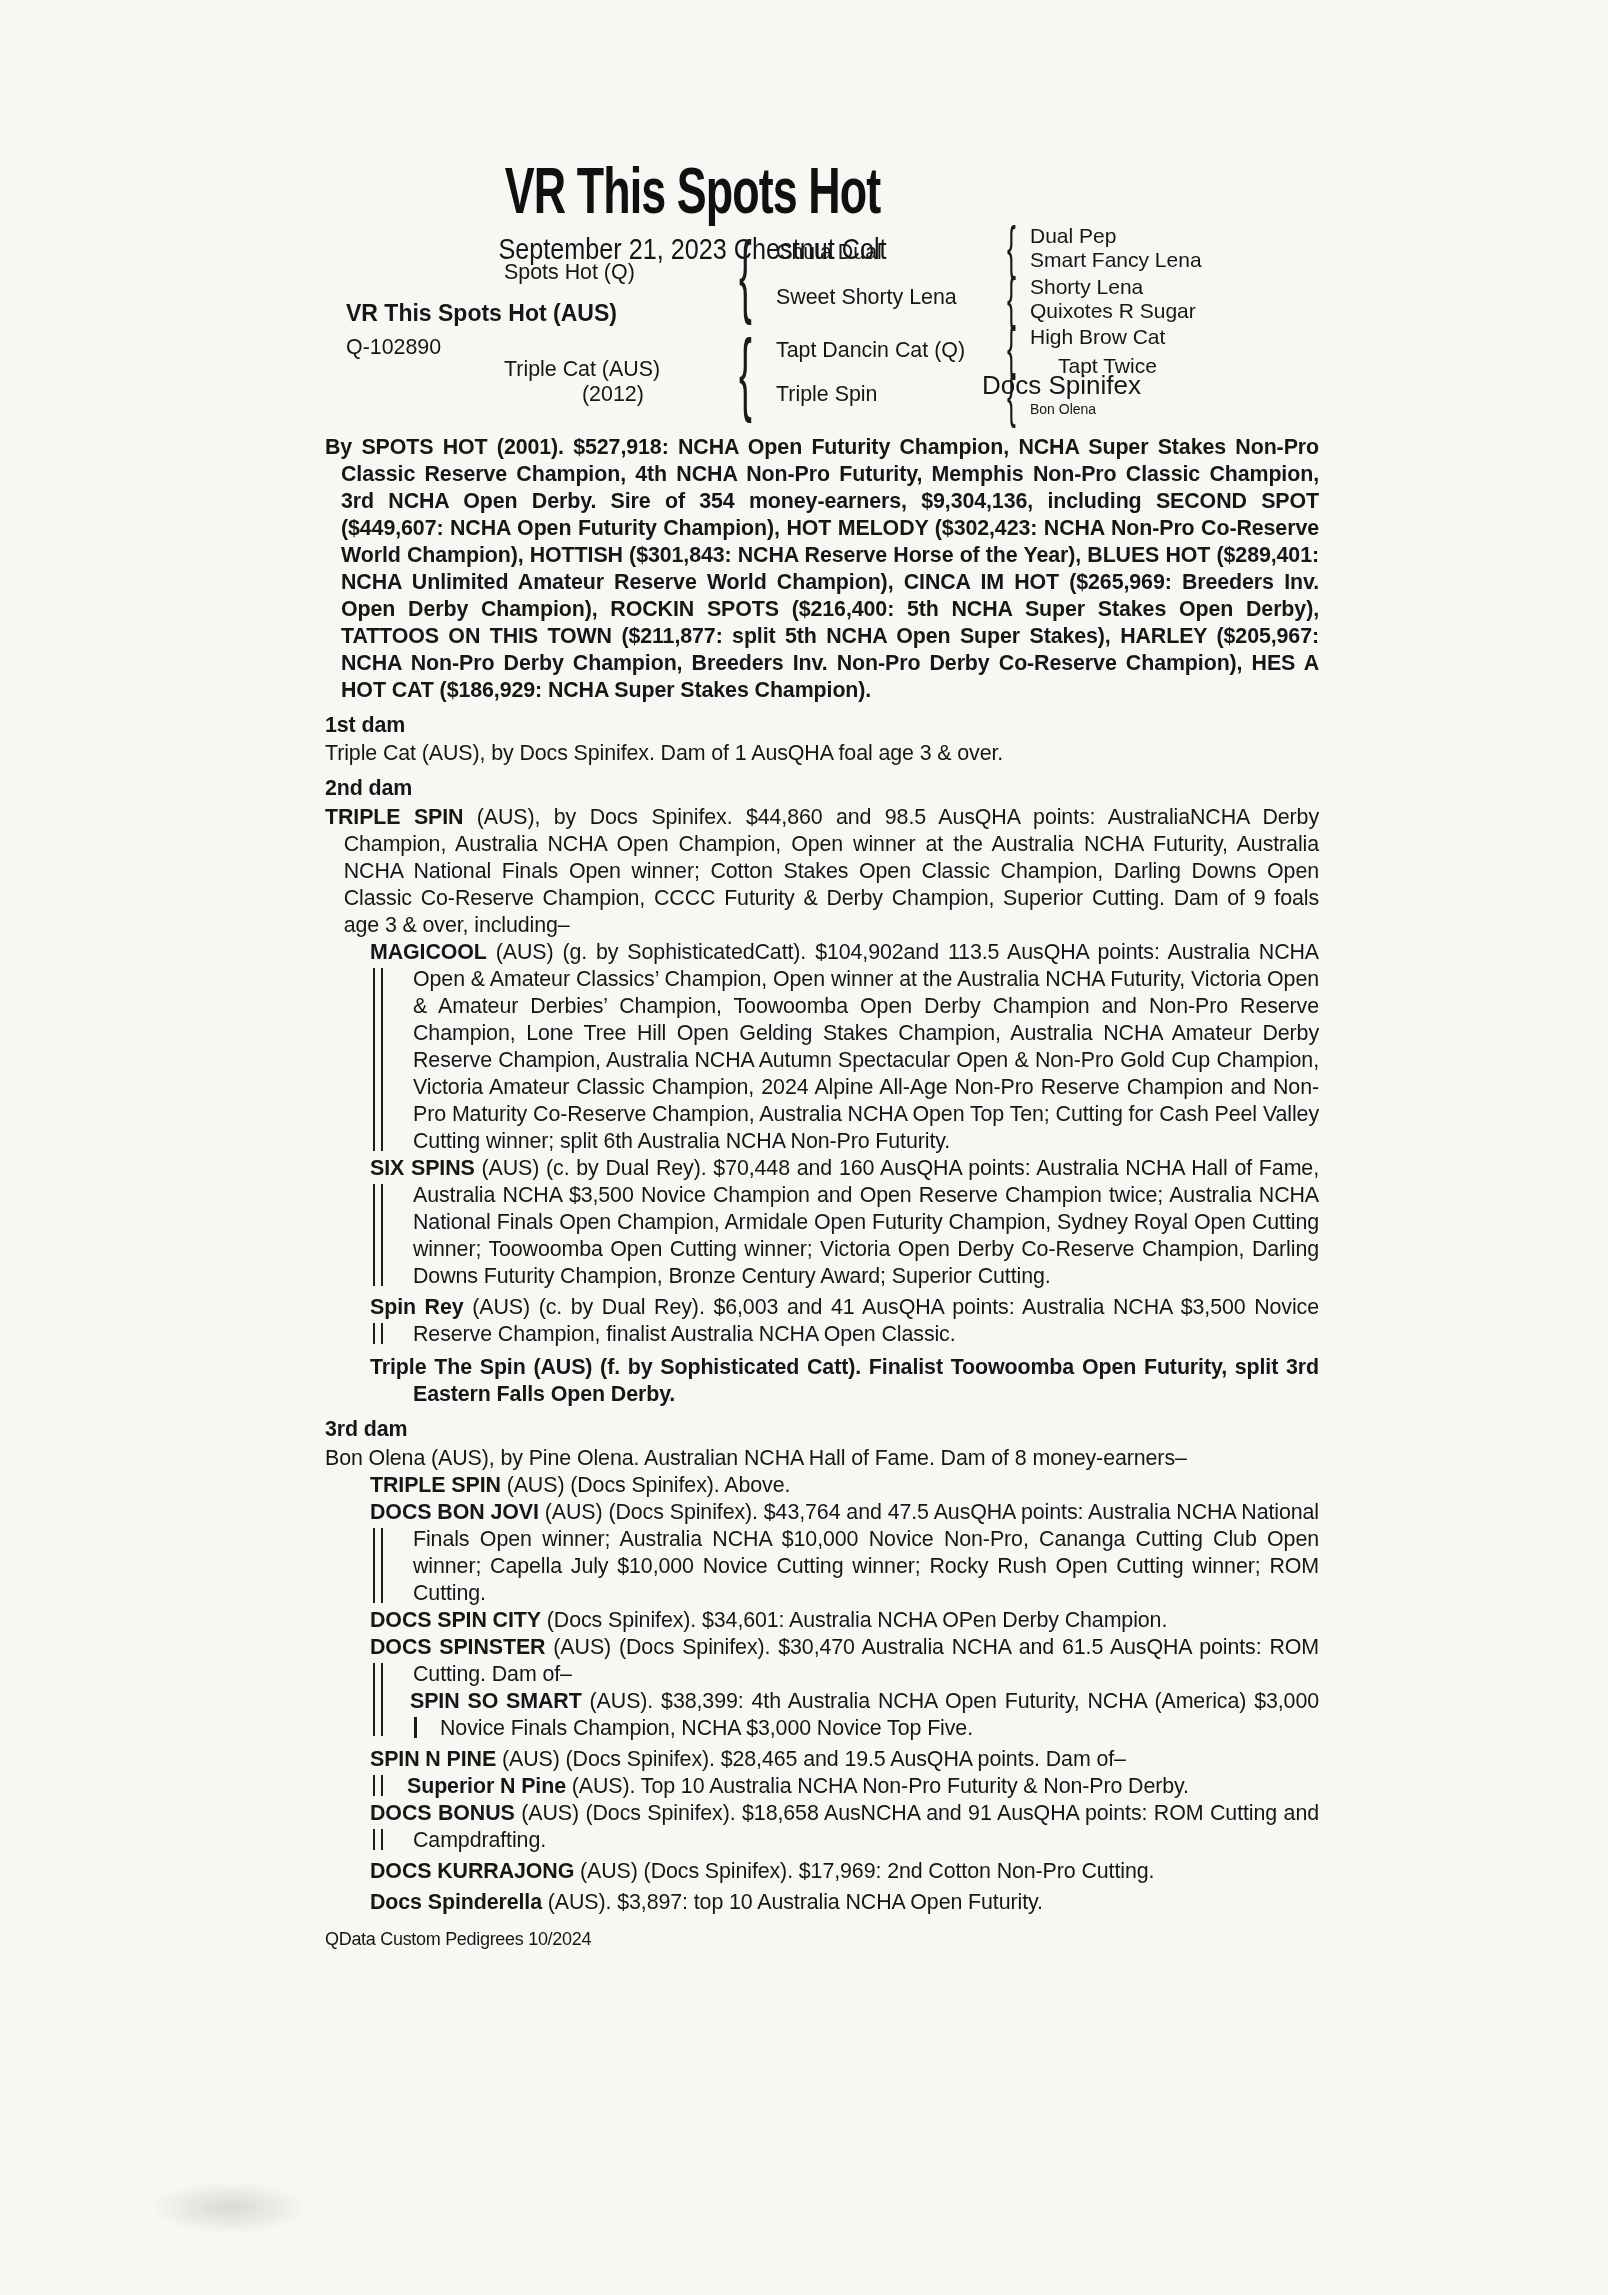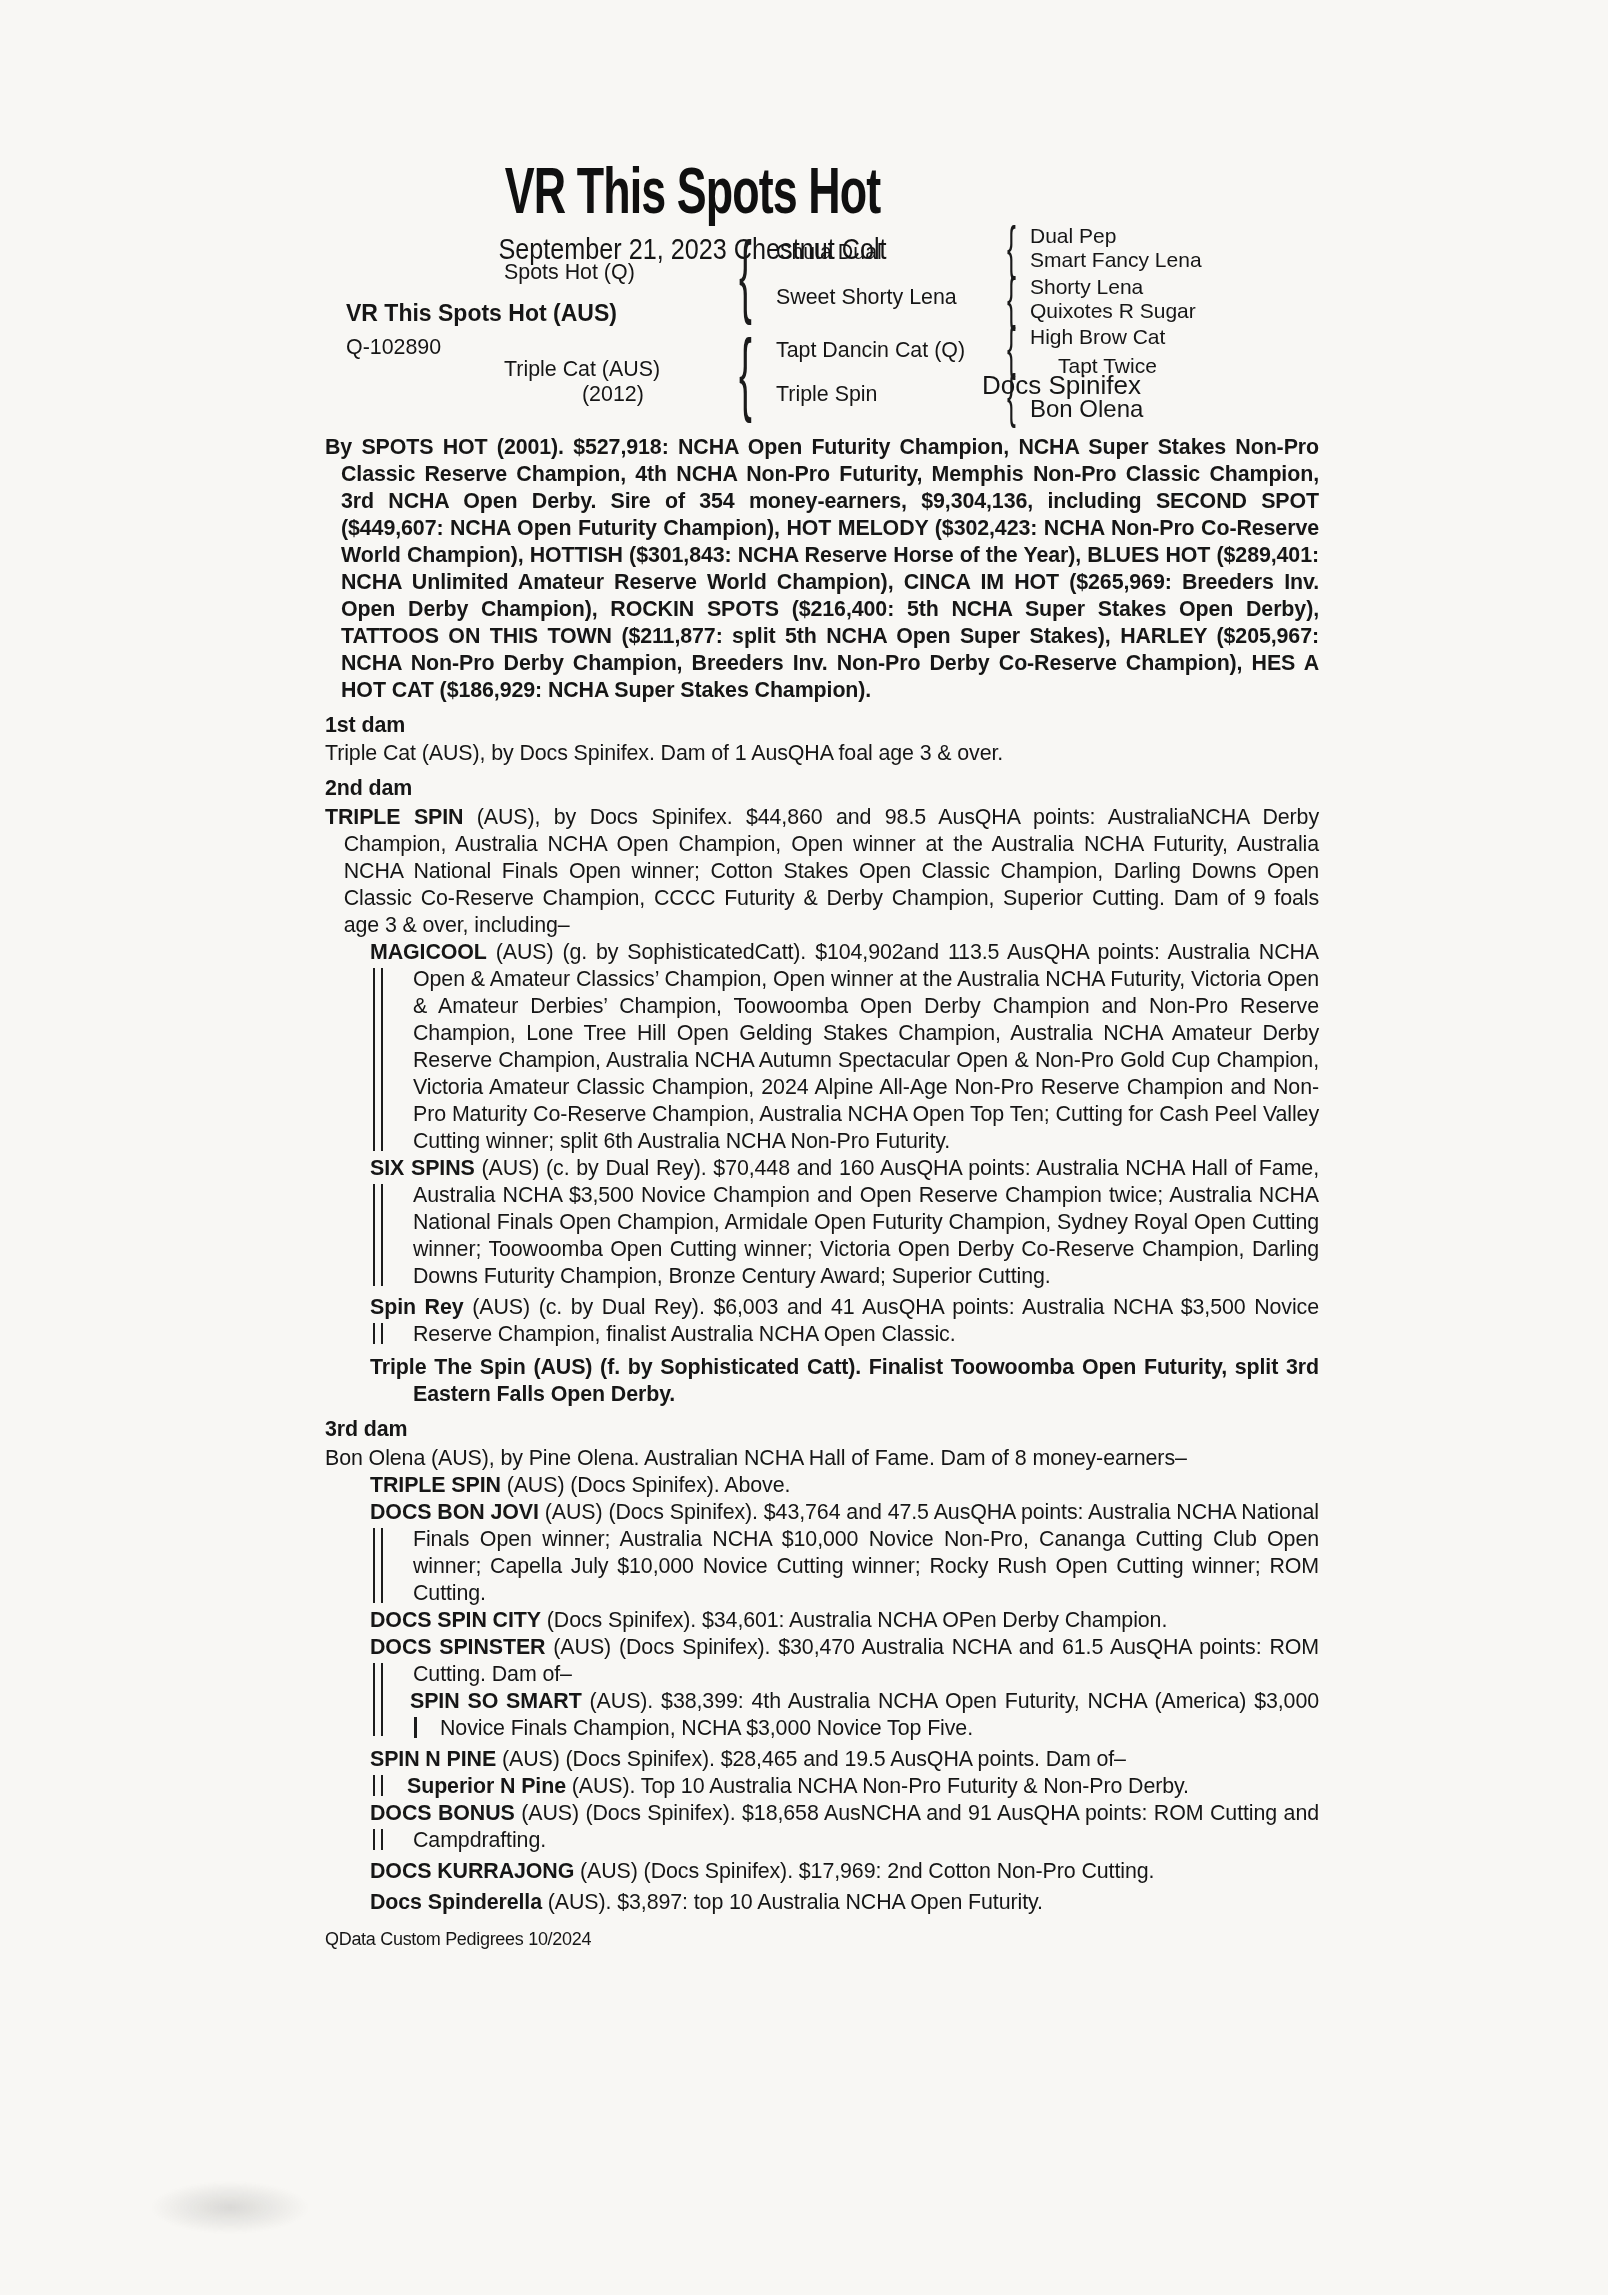--- a/index.html
+++ b/index.html
@@ -95,21 +95,21 @@
     <div class="brace small" style="left:1007px;top:274px;">{</div>
     <div class="t" style="left:1030px;top:275px;font-size:21px;">Shorty Lena</div>
     <div class="t" style="left:1030px;top:299px;font-size:21px;">Quixotes R Sugar</div>
 
     <div class="brace small" style="left:1007px;top:323px;">{</div>
     <div class="t" style="left:1030px;top:325px;font-size:21px;">High Brow Cat</div>
     <div class="t" style="left:1030px;top:354px;font-size:21px;margin-left:28px;">Tapt Twice</div>
 
     <div class="brace small" style="left:1007px;top:371px;">{</div>
     <div class="t" style="left:982px;top:373px;font-size:26px;">Docs Spinifex</div>
-    <div class="t" style="left:1030px;top:397px;font-size:24px;text-align:center;">Bon Olena</div>
+    <div class="t" style="left:1030px;top:397px;font-size:14px;text-align:center;">Bon Olena</div>
   </div>
 
   <div class="col">
 
     <p class="p l0"><span><span class="b">By SPOTS HOT (2001). $527,918: NCHA Open Futurity Champion, NCHA Super Stakes Non-Pro Classic Reserve Champion, 4th NCHA Non-Pro Futurity, Memphis Non-Pro Classic Champion, 3rd NCHA Open Derby. Sire of 354 money-earners, $9,304,136, including SECOND SPOT ($449,607: NCHA Open Futurity Champion), HOT MELODY ($302,423: NCHA Non-Pro Co-Reserve World Champion), HOTTISH ($301,843: NCHA Reserve Horse of the Year), BLUES HOT ($289,401: NCHA Unlimited Amateur Reserve World Champion), CINCA IM HOT ($265,969: Breeders Inv. Open Derby Champion), ROCKIN SPOTS ($216,400: 5th NCHA Super Stakes Open Derby), TATTOOS ON THIS TOWN ($211,877: split 5th NCHA Open Super Stakes), HARLEY ($205,967: NCHA Non-Pro Derby Champion, Breeders Inv. Non-Pro Derby Co-Reserve Champion), HES A HOT CAT ($186,929: NCHA Super Stakes Champion).</span></span></p>
 
     <div class="dam-head">1st dam</div>
     <p class="p l0f single"><span><span>Triple Cat (AUS), by Docs Spinifex. Dam of 1 AusQHA foal age 3 &amp; over.</span></span></p>
 
     <div class="dam-head">2nd dam</div>

